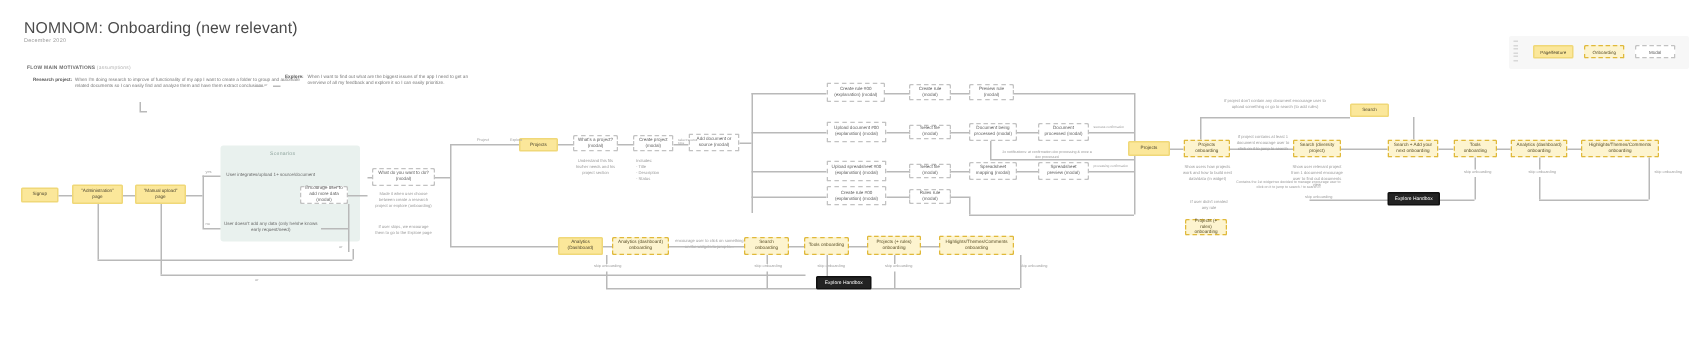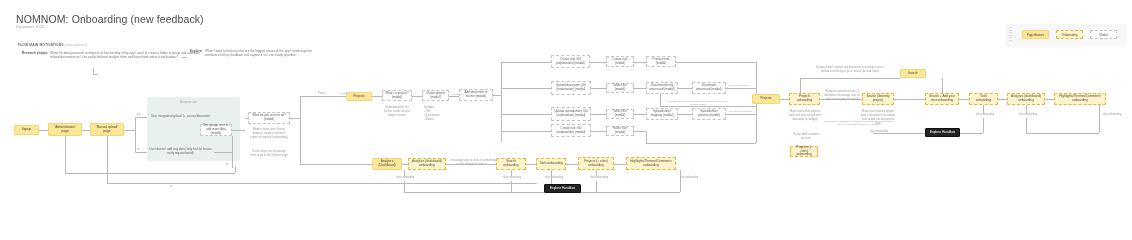--- a/index.html
+++ b/index.html
@@ -47,21 +47,21 @@
   .legend{position:absolute;left:1006px;top:24px;width:120px;height:22px;background:#f7f7f7;border-radius:1.5px;}
   .legend-rail{position:absolute;left:1009px;top:27px;width:3px;height:16px;}
   .legend-rail div{height:1px;background:#d8d8d8;margin-bottom:1.6px;}
   .lg-box{position:absolute;display:flex;align-items:center;justify-content:center;font-size:3px;box-sizing:border-box;border-radius:1px;}
 </style>
 </head>
 <body>
 
 <div id="canvas">
 
-  <div class="title">NOMNOM: Onboarding (new feedback)</div>
+  <div class="title">NOMNOM: Onboarding (new relevant)</div>
   <div class="subtitle">December 2020</div>
 
   <div class="note-head" style="left:18px;top:43px;">
     <span>FLOW MAIN MOTIVATIONS</span><span class="muted"> (assumptions)</span>
   </div>
   <div class="note-lbl" style="left:22px;top:51px;">Research project:</div>
   <div class="note-body" style="left:50px;top:51px;">When I'm doing research to improve of functionality of my app I want to create a folder to group and automate related documents so I can easily find and analyze them and have them extract conclusions.</div>
 
   <div class="elabel" style="left:176px;top:55px;">or</div>
   <div class="ln lnh" style="left:170px;top:56.5px;width:5px;"></div>

